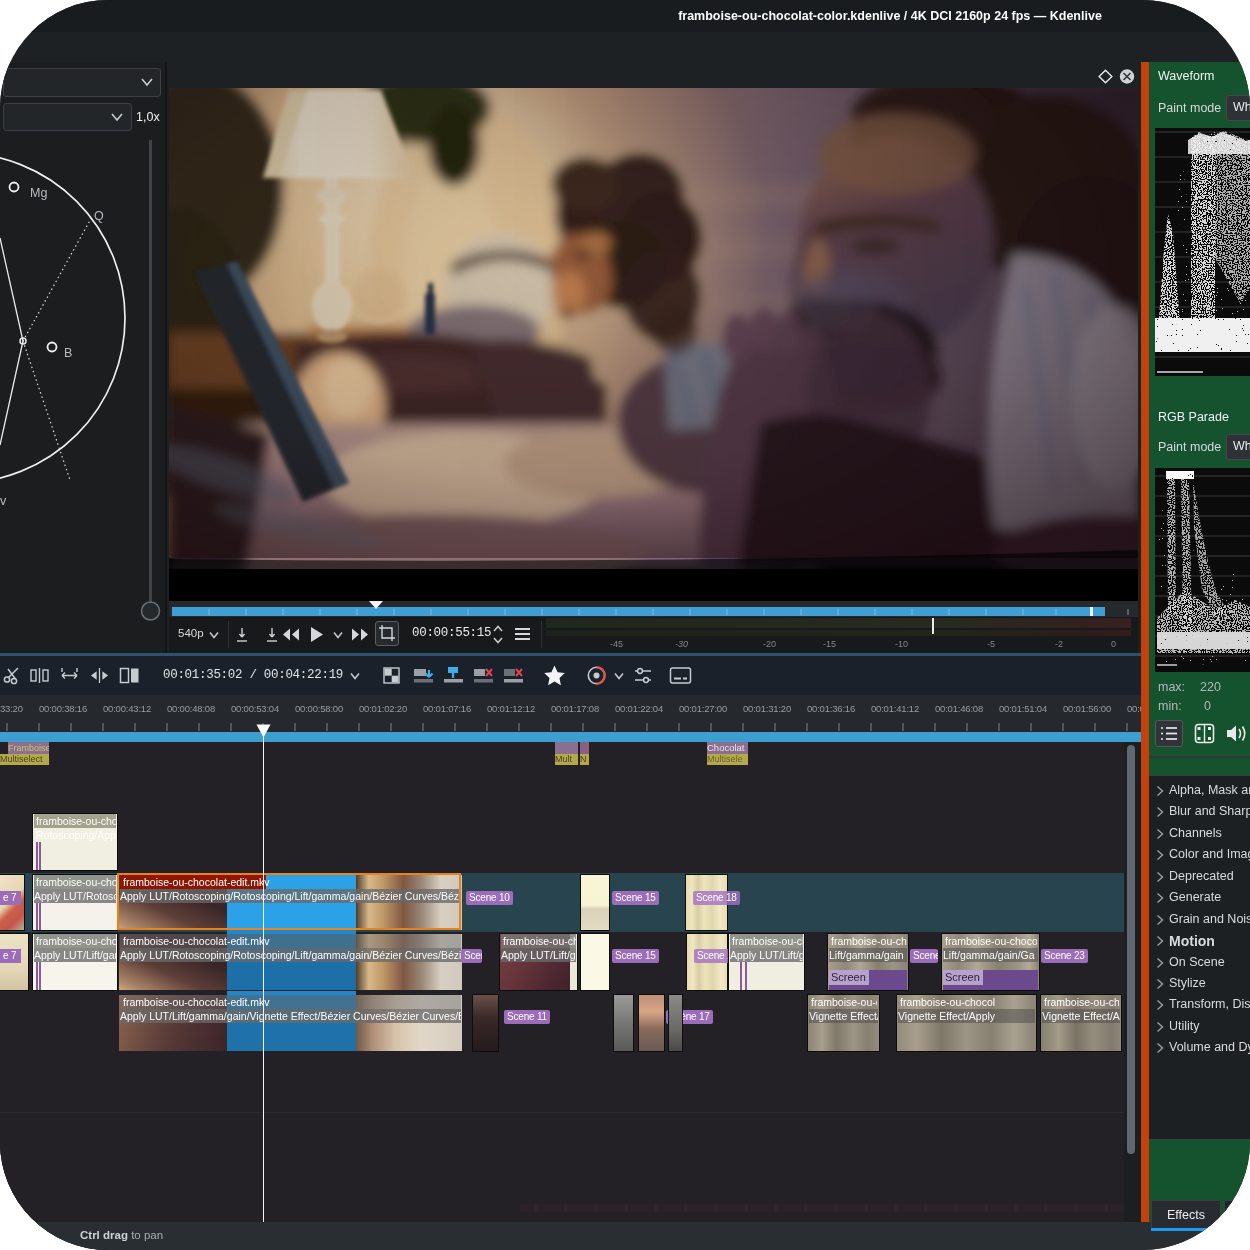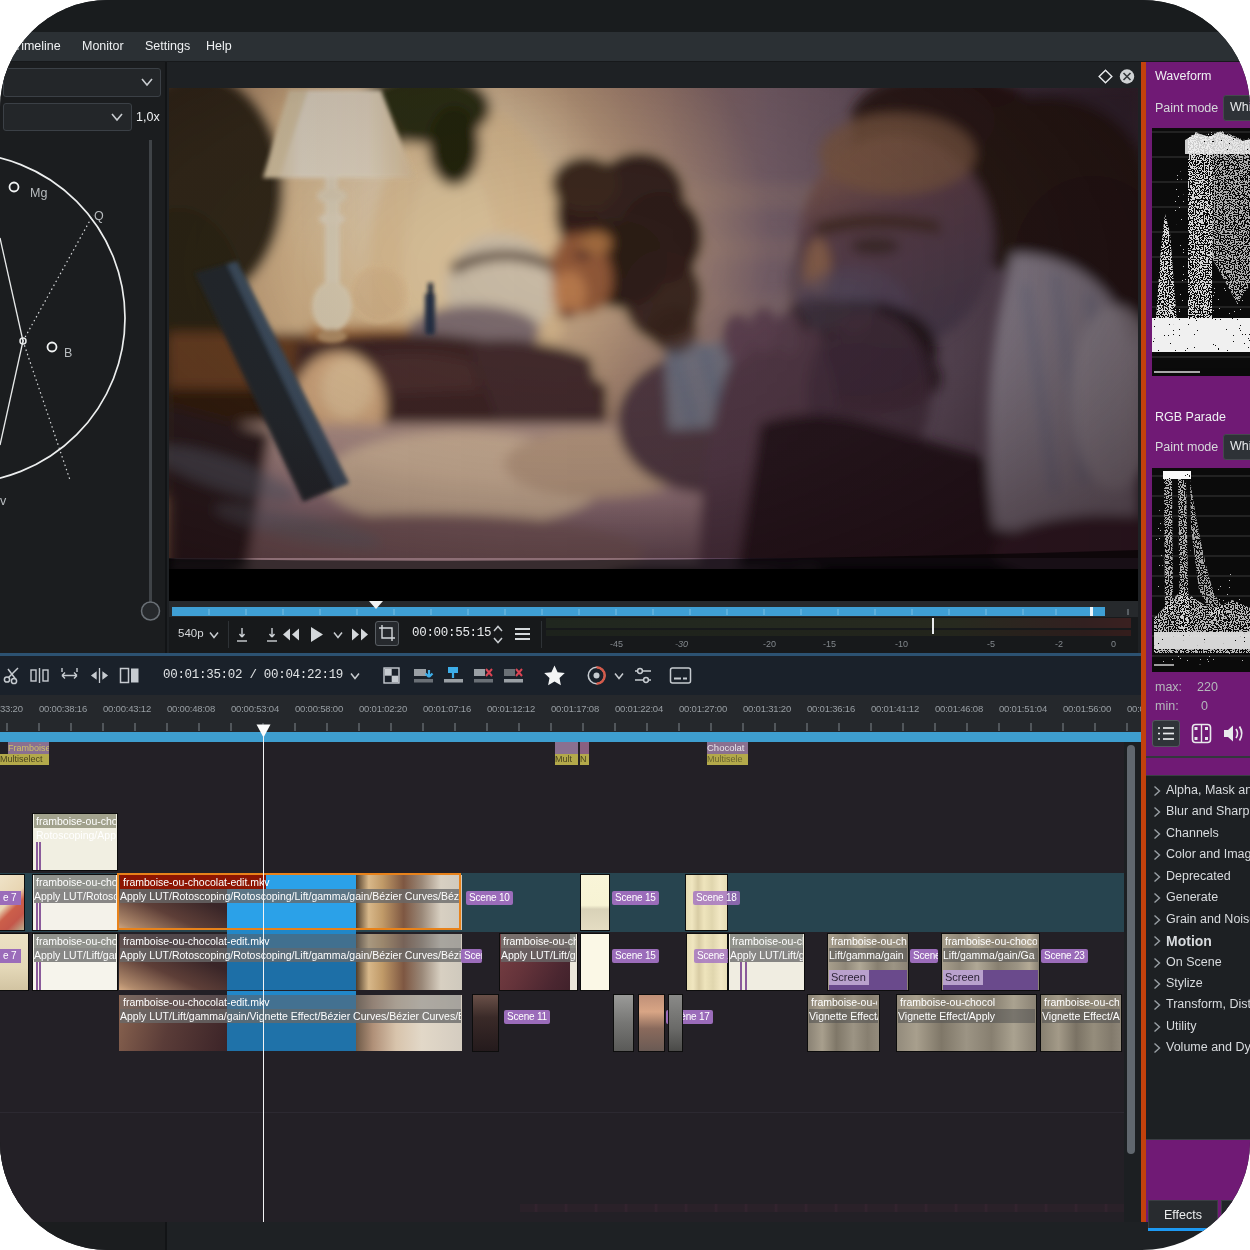--- a/index.html
+++ b/index.html
@@ -24,37 +24,32 @@
 #montools{left:169px;top:617px;width:969px;height:36px;background:#17191b;}
 #mainseparator{left:0;top:653px;width:1141px;height:3px;background:#2c5272;}
 #maintoolbar{left:0;top:656px;width:1141px;height:39px;background:#1a212a;}
 
 #ruler{left:0;top:695px;width:1141px;height:37px;background:#25282c;}
 .rlab{position:absolute;top:8px;font-size:9.5px;letter-spacing:-0.2px;color:#989ea3;}
 #bluezone{left:0;top:732px;width:1141px;height:10px;background:#3e9ecf;}
 #tracks{left:0;top:742px;width:1141px;height:480px;background:#232026;}
 #statusbar{left:0;top:1222px;width:1250px;height:28px;background:#292e32;}
 
-#rightpanel{left:1141px;top:62px;width:109px;height:1160px;background:#701a75;border-left:5px solid #c2410c;}
+#rightpanel{left:1141px;top:62px;width:109px;height:1160px;background:#14532d;border-left:8px solid #c2410c;}
 .phead{position:absolute;font-size:12.5px;color:#eef0f2;}
 .plabel{position:absolute;font-size:12.5px;color:#d6d9db;}
 .pbtn{position:absolute;background:#2e3237;border:1px solid #45494e;border-radius:3px;color:#e8eaec;font-size:12.5px;padding:4px 6px;}
 .track-badge{position:absolute;background:#9b6cba;color:#fff;font-size:10px;height:14px;line-height:13.5px;padding:0 3px;border-radius:2px;white-space:nowrap;overflow:hidden;letter-spacing:-0.2px;}
 .cliptitle{position:absolute;font-size:10.5px;color:#fff;white-space:nowrap;overflow:hidden;line-height:14px;}
 .fxline{position:absolute;font-size:10.5px;color:#fdfdfd;white-space:nowrap;overflow:hidden;line-height:14px;background:rgba(105,105,105,0.78);}
 </style></head>
 <body>
 <div id="win">
   <div class="abs" id="titlebar"></div>
-  <div class="abs" id="menubar">
-    <span class="menuitem" style="left:14px;">Timeline</span>
-    <span class="menuitem" style="left:82px;">Monitor</span>
-    <span class="menuitem" style="left:145px;">Settings</span>
-    <span class="menuitem" style="left:206px;">Help</span>
-  </div>
+  <div class="abs" id="titletxt">framboise-ou-chocolat-color.kdenlive / 4K DCI 2160p 24 fps — Kdenlive</div>
   <div class="abs" id="leftpanel"></div>
   <div class="abs dd" style="left:3px;top:68px;width:158px;height:29px;"></div>
   <svg class="abs" style="left:140px;top:76px;" width="14" height="12" viewBox="0 0 14 12">
       <polyline points="2,3 7,9 12,3" fill="none" stroke="#c8ccd0" stroke-width="1.6"></polyline>
     </svg>
   <div class="abs dd" style="left:3px;top:103px;width:129px;height:28px;"></div>
   <svg class="abs" style="left:110px;top:111px;" width="14" height="12" viewBox="0 0 14 12">
       <polyline points="2,3 7,9 12,3" fill="none" stroke="#c8ccd0" stroke-width="1.6"></polyline>
     </svg>
   <div class="abs" id="zoomlbl">1,0x</div>
@@ -591,20 +586,23 @@
 
     <div class="abs" style="left:1124px;top:0;width:17px;height:480px;background:#1c1f22;"></div>
     <div class="abs" style="left:1127px;top:3px;width:8px;height:409px;background:#60676e;border-radius:4px;"></div>
     <div class="abs" style="left:0;top:370px;width:1124px;height:1px;background:#2c2931;"></div>
     <div class="abs" style="left:520px;top:462px;width:604px;height:8px;background:repeating-linear-gradient(90deg,#2a2129 0px,#2a2129 14px,#352430 16px,#2a2129 18px,#2a2129 30px);"></div>
   </div>
   <svg class="abs" style="left:256px;top:724px;" width="15" height="14" viewBox="0 0 15 14">
       <polygon points="0.5,0.5 14.5,0.5 7.5,13.5" fill="#fbfcfc"></polygon>
     </svg>
   <div class="abs" style="left:263px;top:736px;width:1px;height:486px;background:#f2f3f4;"></div>
+  <div class="abs" id="statusbar">
+      <span class="abs" style="left:80px;top:7px;font-size:11.5px;color:#cdd2d6;"><b>Ctrl drag</b> <span style="color:#a8adb2;">to pan</span></span>
+    </div>
   <div class="abs" id="rightpanel">
     <span class="phead" style="left:9px;top:7px;">Waveform</span>
     <span class="plabel" style="left:9px;top:39px;">Paint mode</span>
     <div class="pbtn" style="left:77px;top:33px;width:40px;height:26px;">White</div>
     <svg class="abs" style="left:6px;top:66px;" width="103" height="248" viewBox="0 0 103 248">
       <defs>
         <filter id="nD" x="0%" y="0%" width="100%" height="100%">
           <feTurbulence type="fractalNoise" baseFrequency="0.8" numOctaves="2" seed="11"></feTurbulence>
           <feComponentTransfer result="m">
               <feFuncA type="discrete" tableValues="0 1 1 1"></feFuncA>

